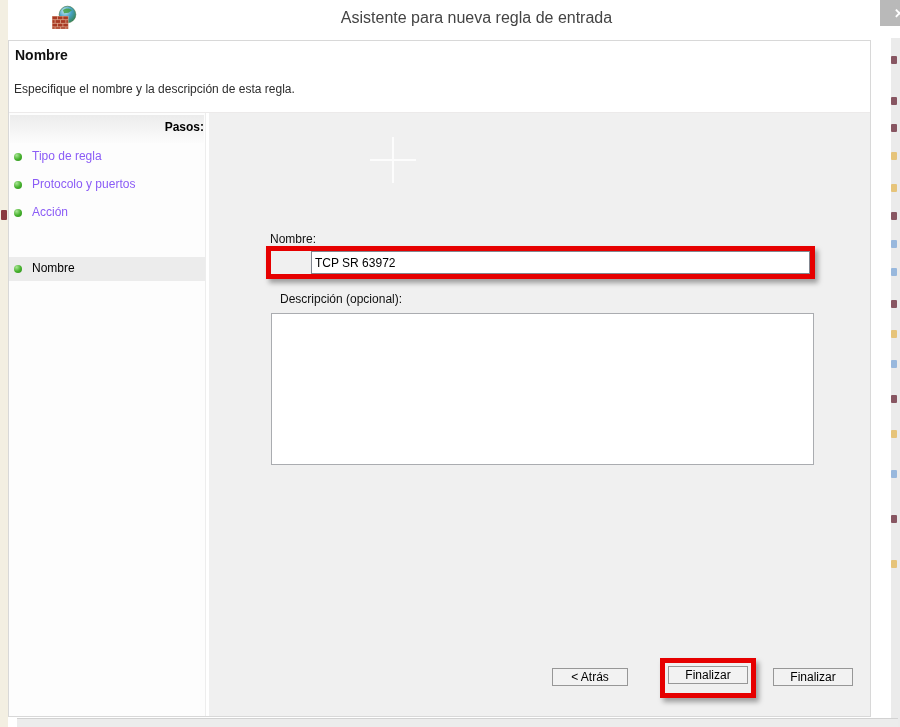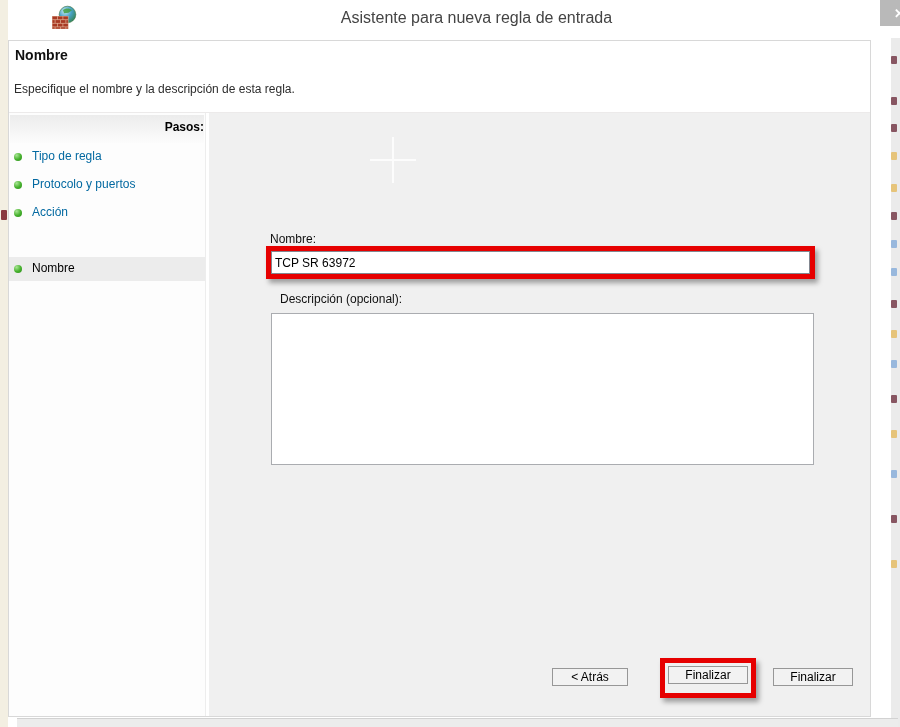--- a/index.html
+++ b/index.html
@@ -31,36 +31,36 @@
 
   .body-area { position:absolute; left:0; top:72px; right:0; bottom:0; }
 
   .sidebar { position:absolute; left:0; top:0; width:197px; height:100%; background:#fdfdfd; border-right:1px solid #ededed;text-align:right; }
   .pasos-bar { position:absolute; left:1px; right:1px; top:2px; height:28px; background:linear-gradient(#ececec,#fcfcfc);
                font-size:12px; font-weight:bold; color:#000; line-height:24px; padding-left:5px; }
   .step { position:absolute; left:0; width:196px; height:24px; cursor:pointer; }
   .step.active { background:#ececec; cursor:default; }
   .step .bullet { position:absolute; left:5px; top:8px; width:8px; height:8px; border-radius:50%;
                   background:radial-gradient(circle at 32% 28%, #a8e694, #45b02c 55%, #2c8c1e); }
-  .step .s-label { position:absolute; left:23px; top:4px; font-size:12px; color:#0369a1; }
+  .step .s-label { position:absolute; left:23px; top:4px; font-size:12px; color:#8b5cf6; }
   .step.active .s-label { color:#000000; }
   .step-0 { top:32px; } .step-1 { top:60px; } .step-2 { top:88px;padding-left:18px; } .step-3 { top:116px; } .step-4 { top:144px; }
 
   .main { position:absolute; left:200px; top:0; right:0; height:100%; background:#f0f0f0; }
 
   .crosshair { position:absolute; left:161px; top:24px; width:46px; height:46px; opacity:.8; }
   .crosshair .ch-h { position:absolute; left:0; top:22px; width:46px; height:2px; background:#ffffff; }
   .crosshair .ch-v { position:absolute; left:22px; top:0; width:2px; height:46px; background:#ffffff; }
 
   .lbl { position:absolute; font-size:12px; color:#101010; }
   .name-lbl { left:61px; top:119px; }
   .desc-lbl { left:61px; top:179px;margin-left:10px; }
 
   .red-box { border:5px solid #e60000; box-shadow:3px 4px 5px rgba(0,0,0,0.35); background:transparent; }
-  .input-anno { position:absolute; left:57px; top:133px; width:549px; height:33px; }
+  .input-anno { position:absolute; left:57px; top:133px; width:549px; height:33px;padding-left:40px; }
   .name-input { display:block; width:100%; height:100%; border:1px solid #828790; background:#ffffff;
                 font-family:"Liberation Sans","DejaVu Sans",sans-serif; font-size:12px; color:#000; padding:0 3px; }
 
   .desc-area { position:absolute; left:62px; top:200px; width:543px; height:152px; background:#ffffff;
                border:1px solid #aaacb0; resize:none; font-family:"Liberation Sans","DejaVu Sans",sans-serif; font-size:12px; }
 
   .btn { height:18px; background:#f2f2f2; border:1px solid #979797; font-family:"Liberation Sans","DejaVu Sans",sans-serif;
          font-size:12px; color:#000; cursor:pointer; }
   .btn-back { position:absolute; left:343px; top:555px; width:76px; }
   .btn-anno { position:absolute; left:451px; top:545px; width:96px; height:40px; }

